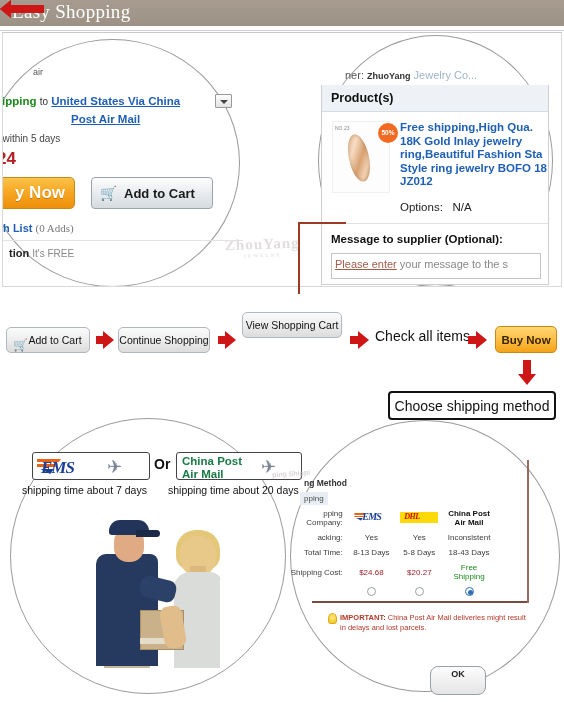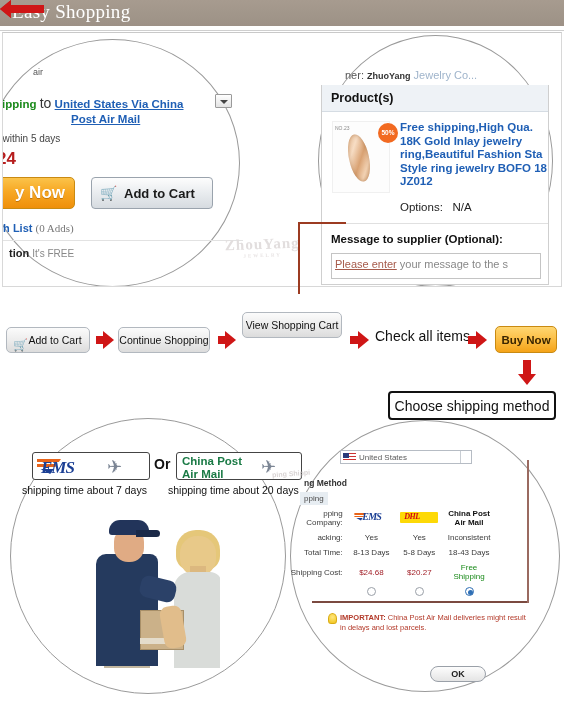--- a/index.html
+++ b/index.html
@@ -58,21 +58,21 @@
   
   #lens-left { left: -18px; top: 6px; width: 255px; height: 248px; }
   #lens-left-inner {
     position: absolute; left: 0px; top: 4px;
     width: 250px; height: 250px; overflow: hidden;
   }
   .crop-txt { position: absolute; white-space: nowrap; }
   #pp-air { left: 30px; top: 30px; font-size: 9px; color: #555; }
   #pp-shiprow { left: -8px; top: 58px; font-size: 11.5px; font-weight: bold; }
   #pp-shiprow .g { color: #1a8a1a; }
-  #pp-shiprow .t { color: #333; font-weight: normal; font-size: 14px;}
+  #pp-shiprow .t { color: #333; font-weight: normal; font-size: 10px;}
   #pp-link {
     color: #1f5fb5; text-decoration: underline; font-weight: bold;
     font-size: 11.5px;
   }
   #pp-link2 {
     position: absolute; left: 68px; top: 76px;
     color: #1f5fb5; text-decoration: underline; font-weight: bold;
     font-size: 11.5px;
   }
   #pp-select {
@@ -450,21 +450,21 @@
   #sm-notice b { color:#b33a2a; }
   #sm-bulb {
     position:absolute; left: 328px; top: 613px;
     width: 9px; height: 11px;
     background: radial-gradient(circle at 50% 35%, #ffe680, #f0c419);
     border-radius: 50% 50% 35% 35%;
     border: 1px solid #d9ab12;
   }
   #sm-ok {
     position: absolute; left: 430px; top: 666px;
-    width: 56px; height: 16px;
+    width: 56px; height: 29px;
     border: 1px solid #9aa0a8; border-radius: 8px;
     background: linear-gradient(to bottom,#fdfdfd,#e4e4e4);
     font-size: 9px; font-weight: bold; color: #222;
     text-align: center; line-height: 15px;
   }
   #bottom-watermark {
     position:absolute; left: 272px; top: 470px;
     font-size: 7px; color:#d9d4d4; font-weight:bold;
     transform: rotate(-4deg);
   }
@@ -634,25 +634,20 @@
     <div class="ph" id="ph-w-arm"></div>
   </div>
 
   <div class="rarrow-left" style="left:236px; top:560px; width:44px; height:18px;">
     <div class="head"></div>
     <div class="shaft" style="left:10px; width:34px;"></div>
   </div>
 
   <div id="bottom-watermark">ping Shippi</div>
 
-  <div id="sm-country">
-    <div id="sm-flag"></div>
-    <span>United States</span>
-    <div id="sm-dd"></div>
-  </div>
 
   <div id="sm-title">ng Method</div>
   <div id="sm-tab">pping</div>
 
   <div id="sm-table">
     <table>
       <tbody>
           <tr>
         <td class="lbl">pping Company:</td>
         <td class="val">

